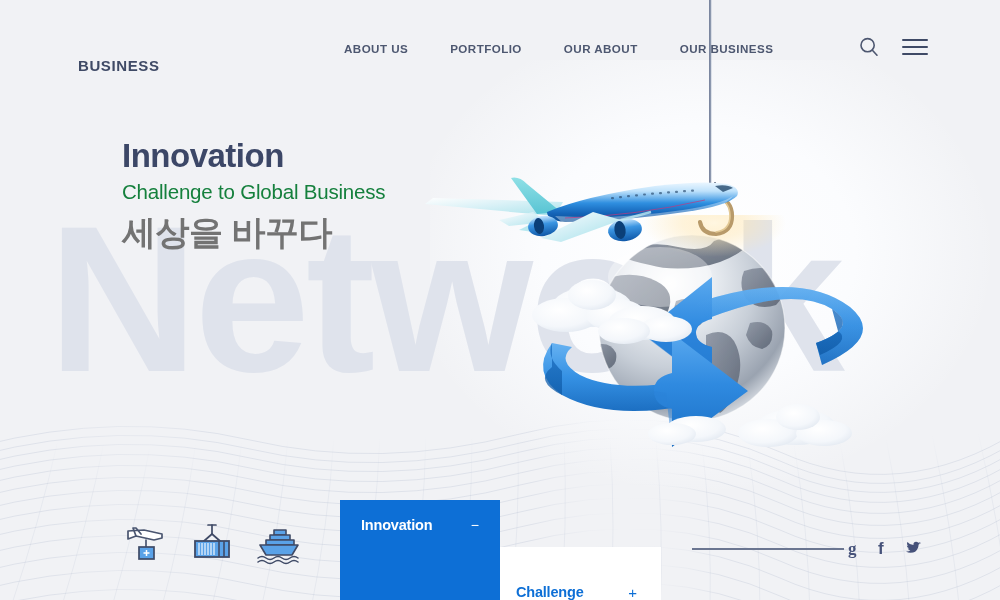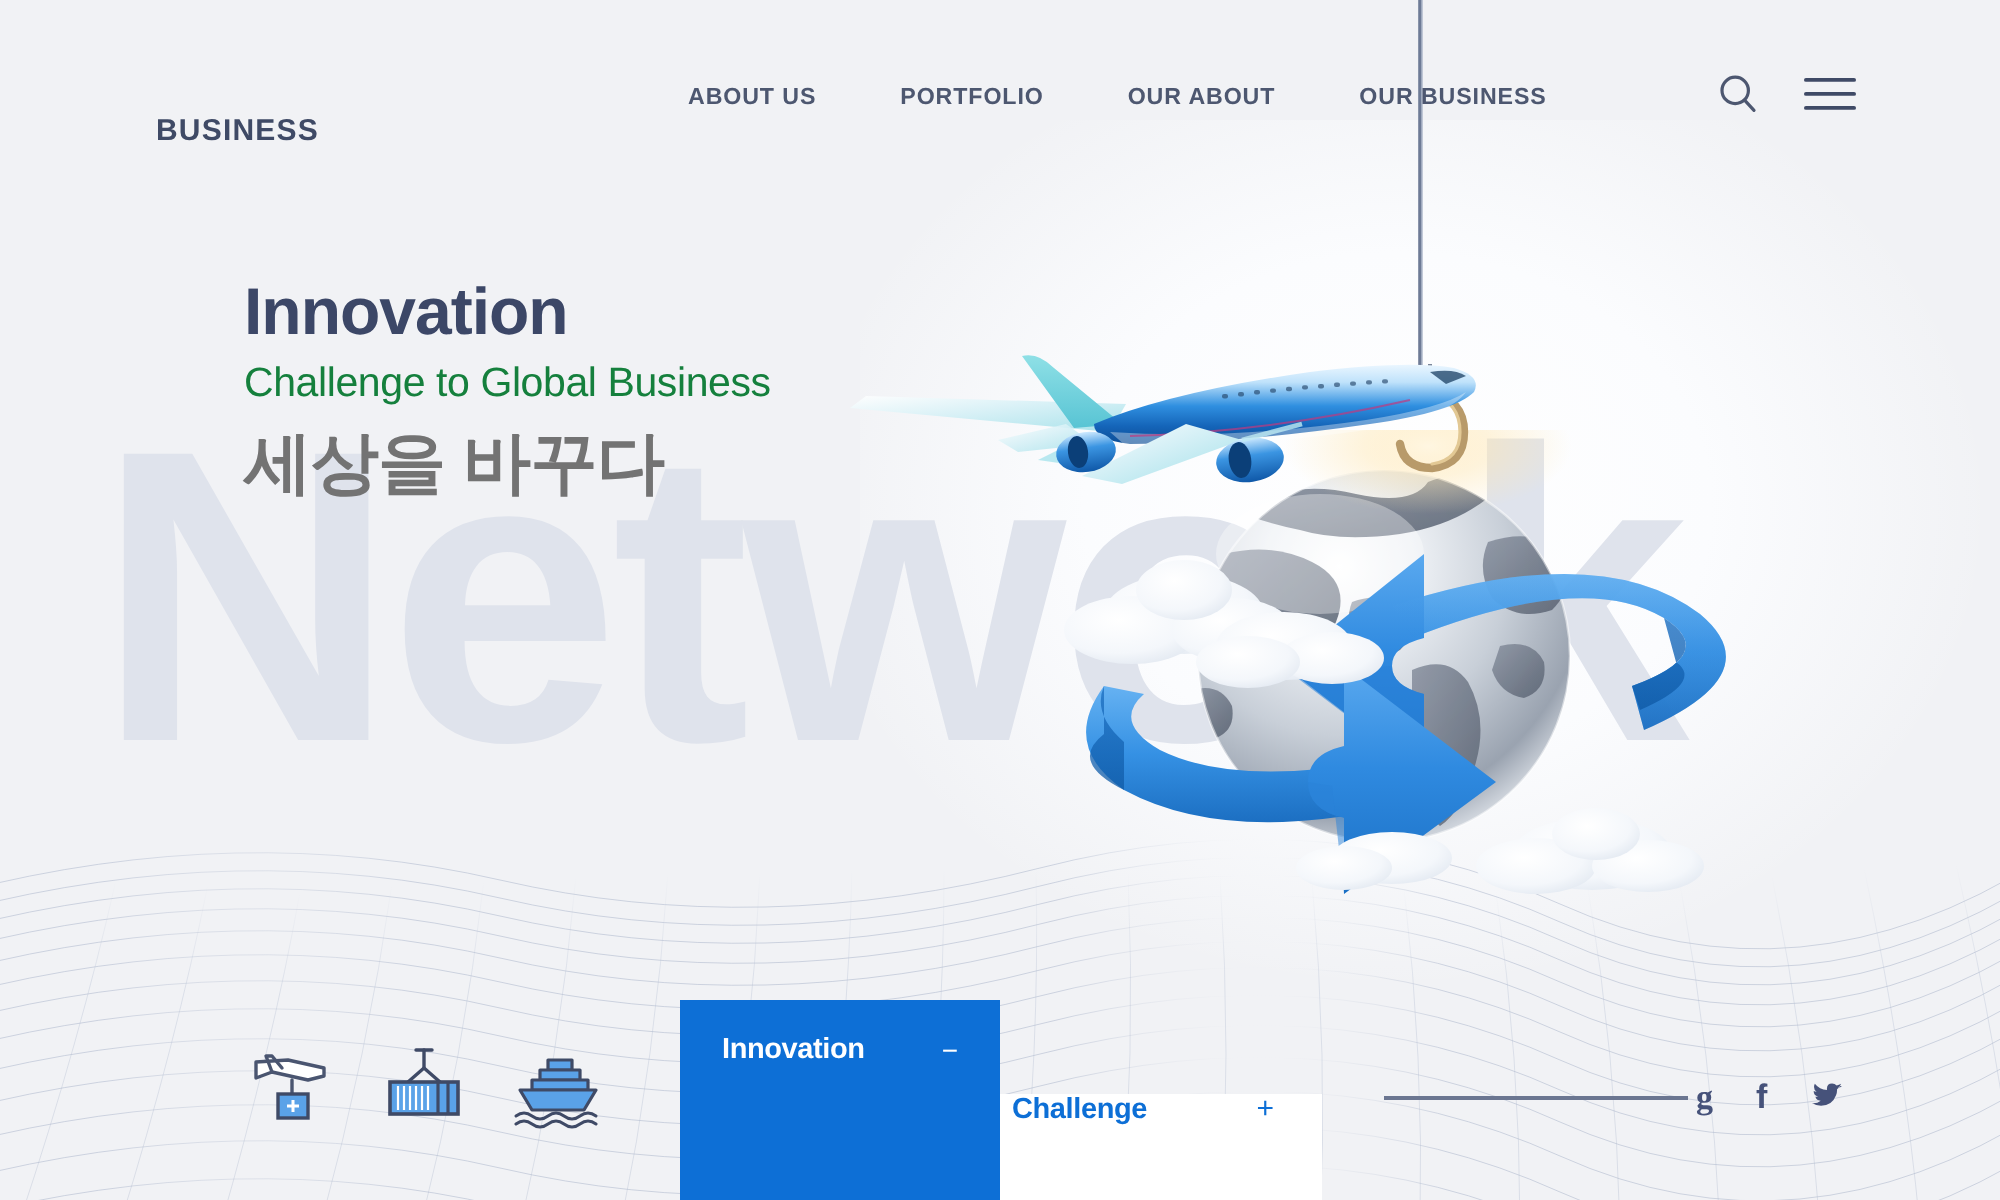--- a/index.html
+++ b/index.html
@@ -82,22 +82,22 @@
   .card-innovation .row{ display:flex; align-items:center; justify-content:space-between; }
   .card-innovation .title{ font-size:14.5px; font-weight:700; color:#fff; letter-spacing:-.2px; }
   .card-innovation .toggle{ font-size:14px; color:#fff; line-height:1; padding-right:2px; cursor:pointer; }
   .card-innovation .desc{
     margin-top:9px; font-size:7.7px; line-height:1.93; color:#e3effc;
     text-align:justify; letter-spacing:.05px;
   }
   .card-challenge{
     position:absolute; left:500px; top:547px; width:161px; height:53px;
     background:#ffffff; z-index:36;
-    display:flex; align-items:flex-start; justify-content:space-between;
-    padding:0 24px 0 6px;
+    display:flex; align-items:flex-end; justify-content:space-between;
+    padding:0 24px 0 16px;
   }
   .card-challenge .title{ font-size:14.5px; font-weight:700; color:#0d6fd6; letter-spacing:-.2px; }
   .card-challenge .toggle{ font-size:15px; color:#0d6fd6; line-height:1; cursor:pointer; }
 
   
   .footer-rule{
     position:absolute; left:692px; top:548px; width:152px; height:1.5px;
     background:#6b7691; z-index:30;
   }
   .social{ position:absolute; right:78px; top:539px; display:flex; align-items:center; gap:13px; z-index:30; }

